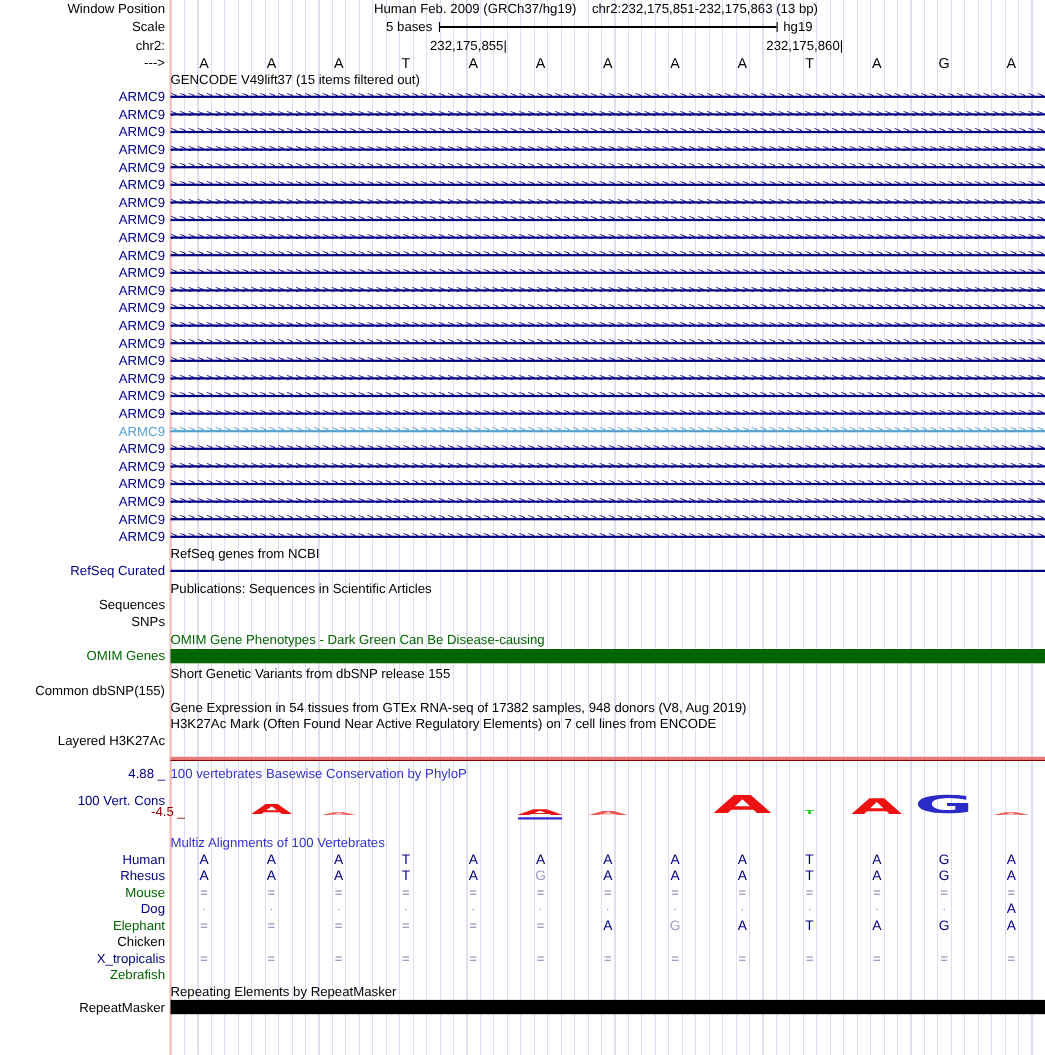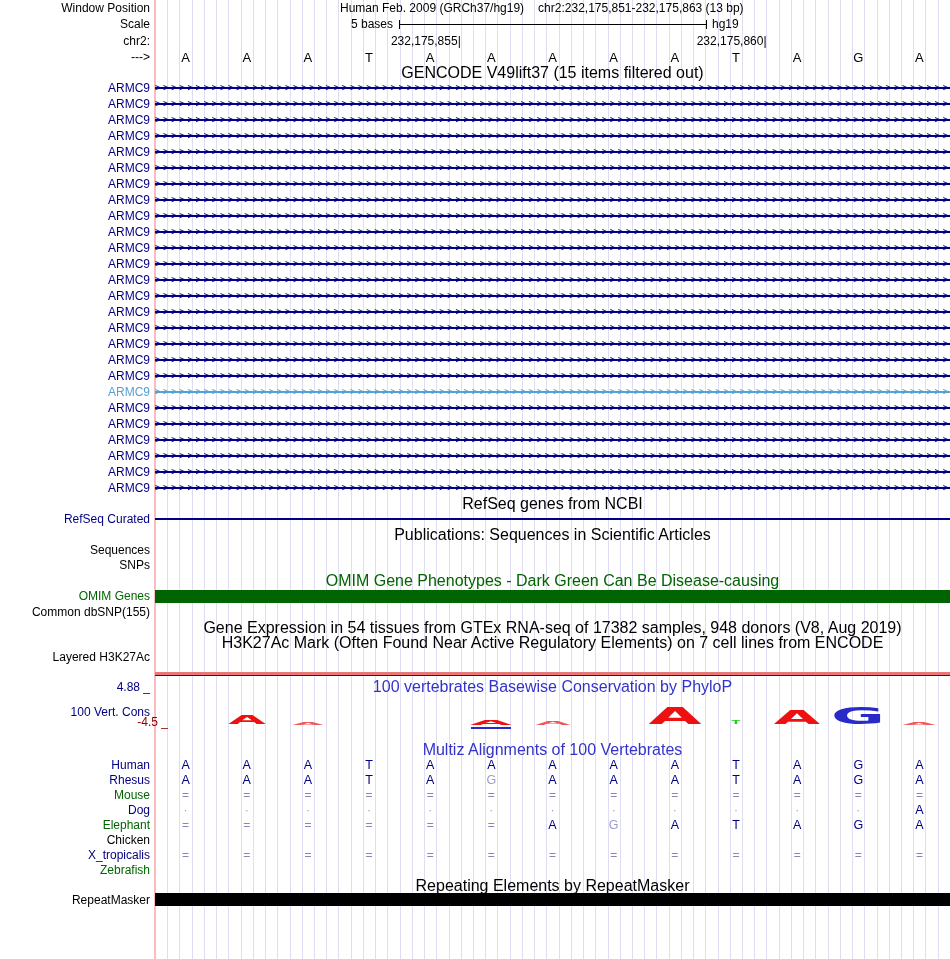--- a/index.html
+++ b/index.html
@@ -8,21 +8,21 @@
   .gridbg{position:absolute;left:155px;top:0;width:795px;height:959px;
           background-image:repeating-linear-gradient(to right,#dfddf3 0,#dfddf3 1px,transparent 1px,transparent 12.23px);}
   .pinkline{position:absolute;left:154px;top:0;width:2px;height:959px;background:#f8bebe;}
   .content{position:absolute;left:0;top:0;width:950px;}
   .row{position:relative;width:950px;}
   .h14{height:14px;line-height:14px}.h15{height:15px;line-height:15px}.h16{height:16px;line-height:16px}
   .h17{height:17px;line-height:17px}.h18{height:18px;line-height:18px}.h22{height:22px;line-height:15px}
   .h46{height:46px}.h6{height:6px}
   .lbl{position:absolute;left:0;top:0;width:150px;text-align:right;font-size:12px;white-space:nowrap;}
   .trk{position:absolute;left:155px;top:0;width:795px;height:100%;}
-  .ctr{display:block;width:795px;text-align:center;font-size:16px;white-space:nowrap;}
+  .ctr{display:block;width:795px;font-size:12px;white-space:nowrap;}
   .navy{color:#000082}.green{color:#006400}.orange{color:#e8820c}.blue{color:#3333cc}.maroon{color:#8b0000}
   
   .title1{position:absolute;left:185px;top:0;font-size:12px;white-space:nowrap;}
   .title1 .pos{margin-left:14px;}
   .fivebases{position:absolute;left:0;top:0;width:238px;text-align:right;font-size:12px;}
   .scalebar{position:absolute;left:244px;top:4px;width:306px;height:9px;
             border-left:1px solid #000;border-right:1px solid #000;
             background:linear-gradient(to bottom,transparent 4px,#000 4px,#000 5px,transparent 5px);}
   .hg19{position:absolute;left:557px;top:0;font-size:12px;}
   .postick{position:absolute;left:0;top:0;text-align:right;font-size:12px;white-space:nowrap;}
@@ -300,20 +300,25 @@
         </div>
     </div>
     <div class="row h15">
       <span class="lbl green">OMIM Genes</span>
       <div class="trk">
           <div class="omimbar"></div>
         </div>
     </div>
 
     <div class="row h16">
+      <div class="trk">
+          <span class="ctr">Short Genetic Variants from dbSNP release 155</span>
+        </div>
+    </div>
+    <div class="row h16">
       <span class="lbl">Common dbSNP(155)</span>
     </div>
 
     <div class="row h15">
       <div class="trk">
           <span class="ctr">Gene Expression in 54 tissues from GTEx RNA-seq of 17382 samples, 948 donors (V8, Aug 2019)</span>
         </div>
     </div>
     <div class="row h15">
       <div class="trk">

